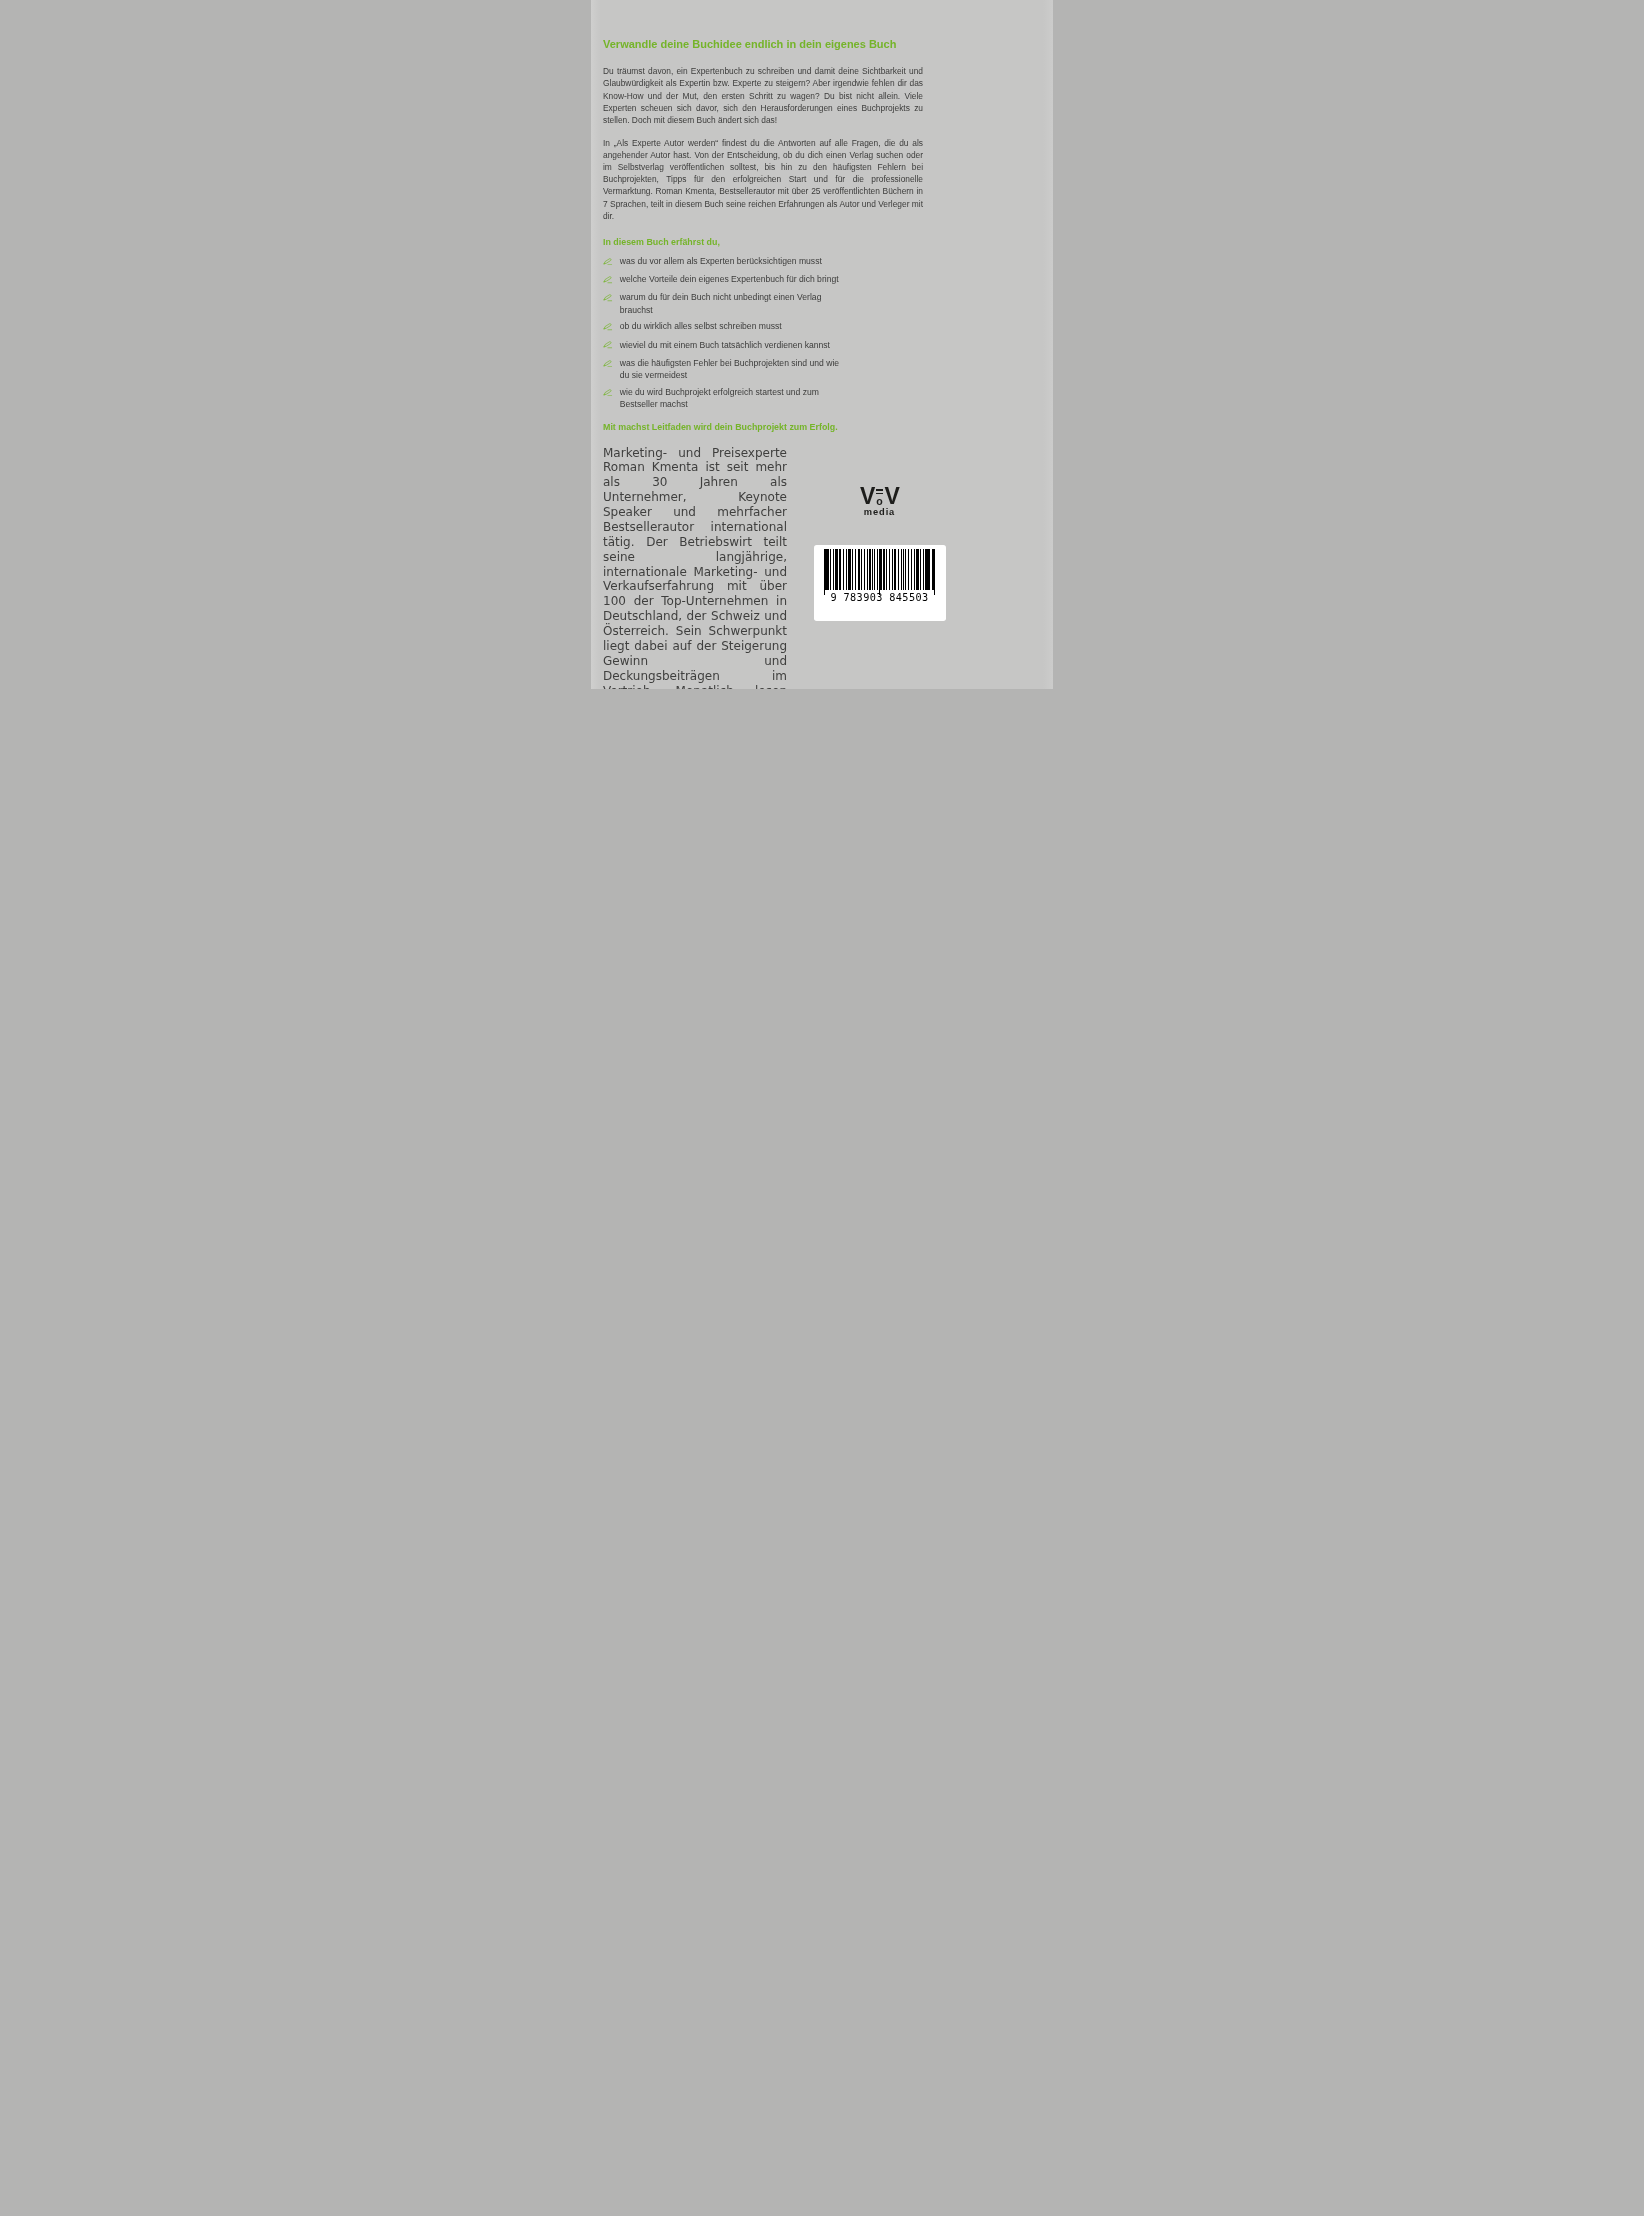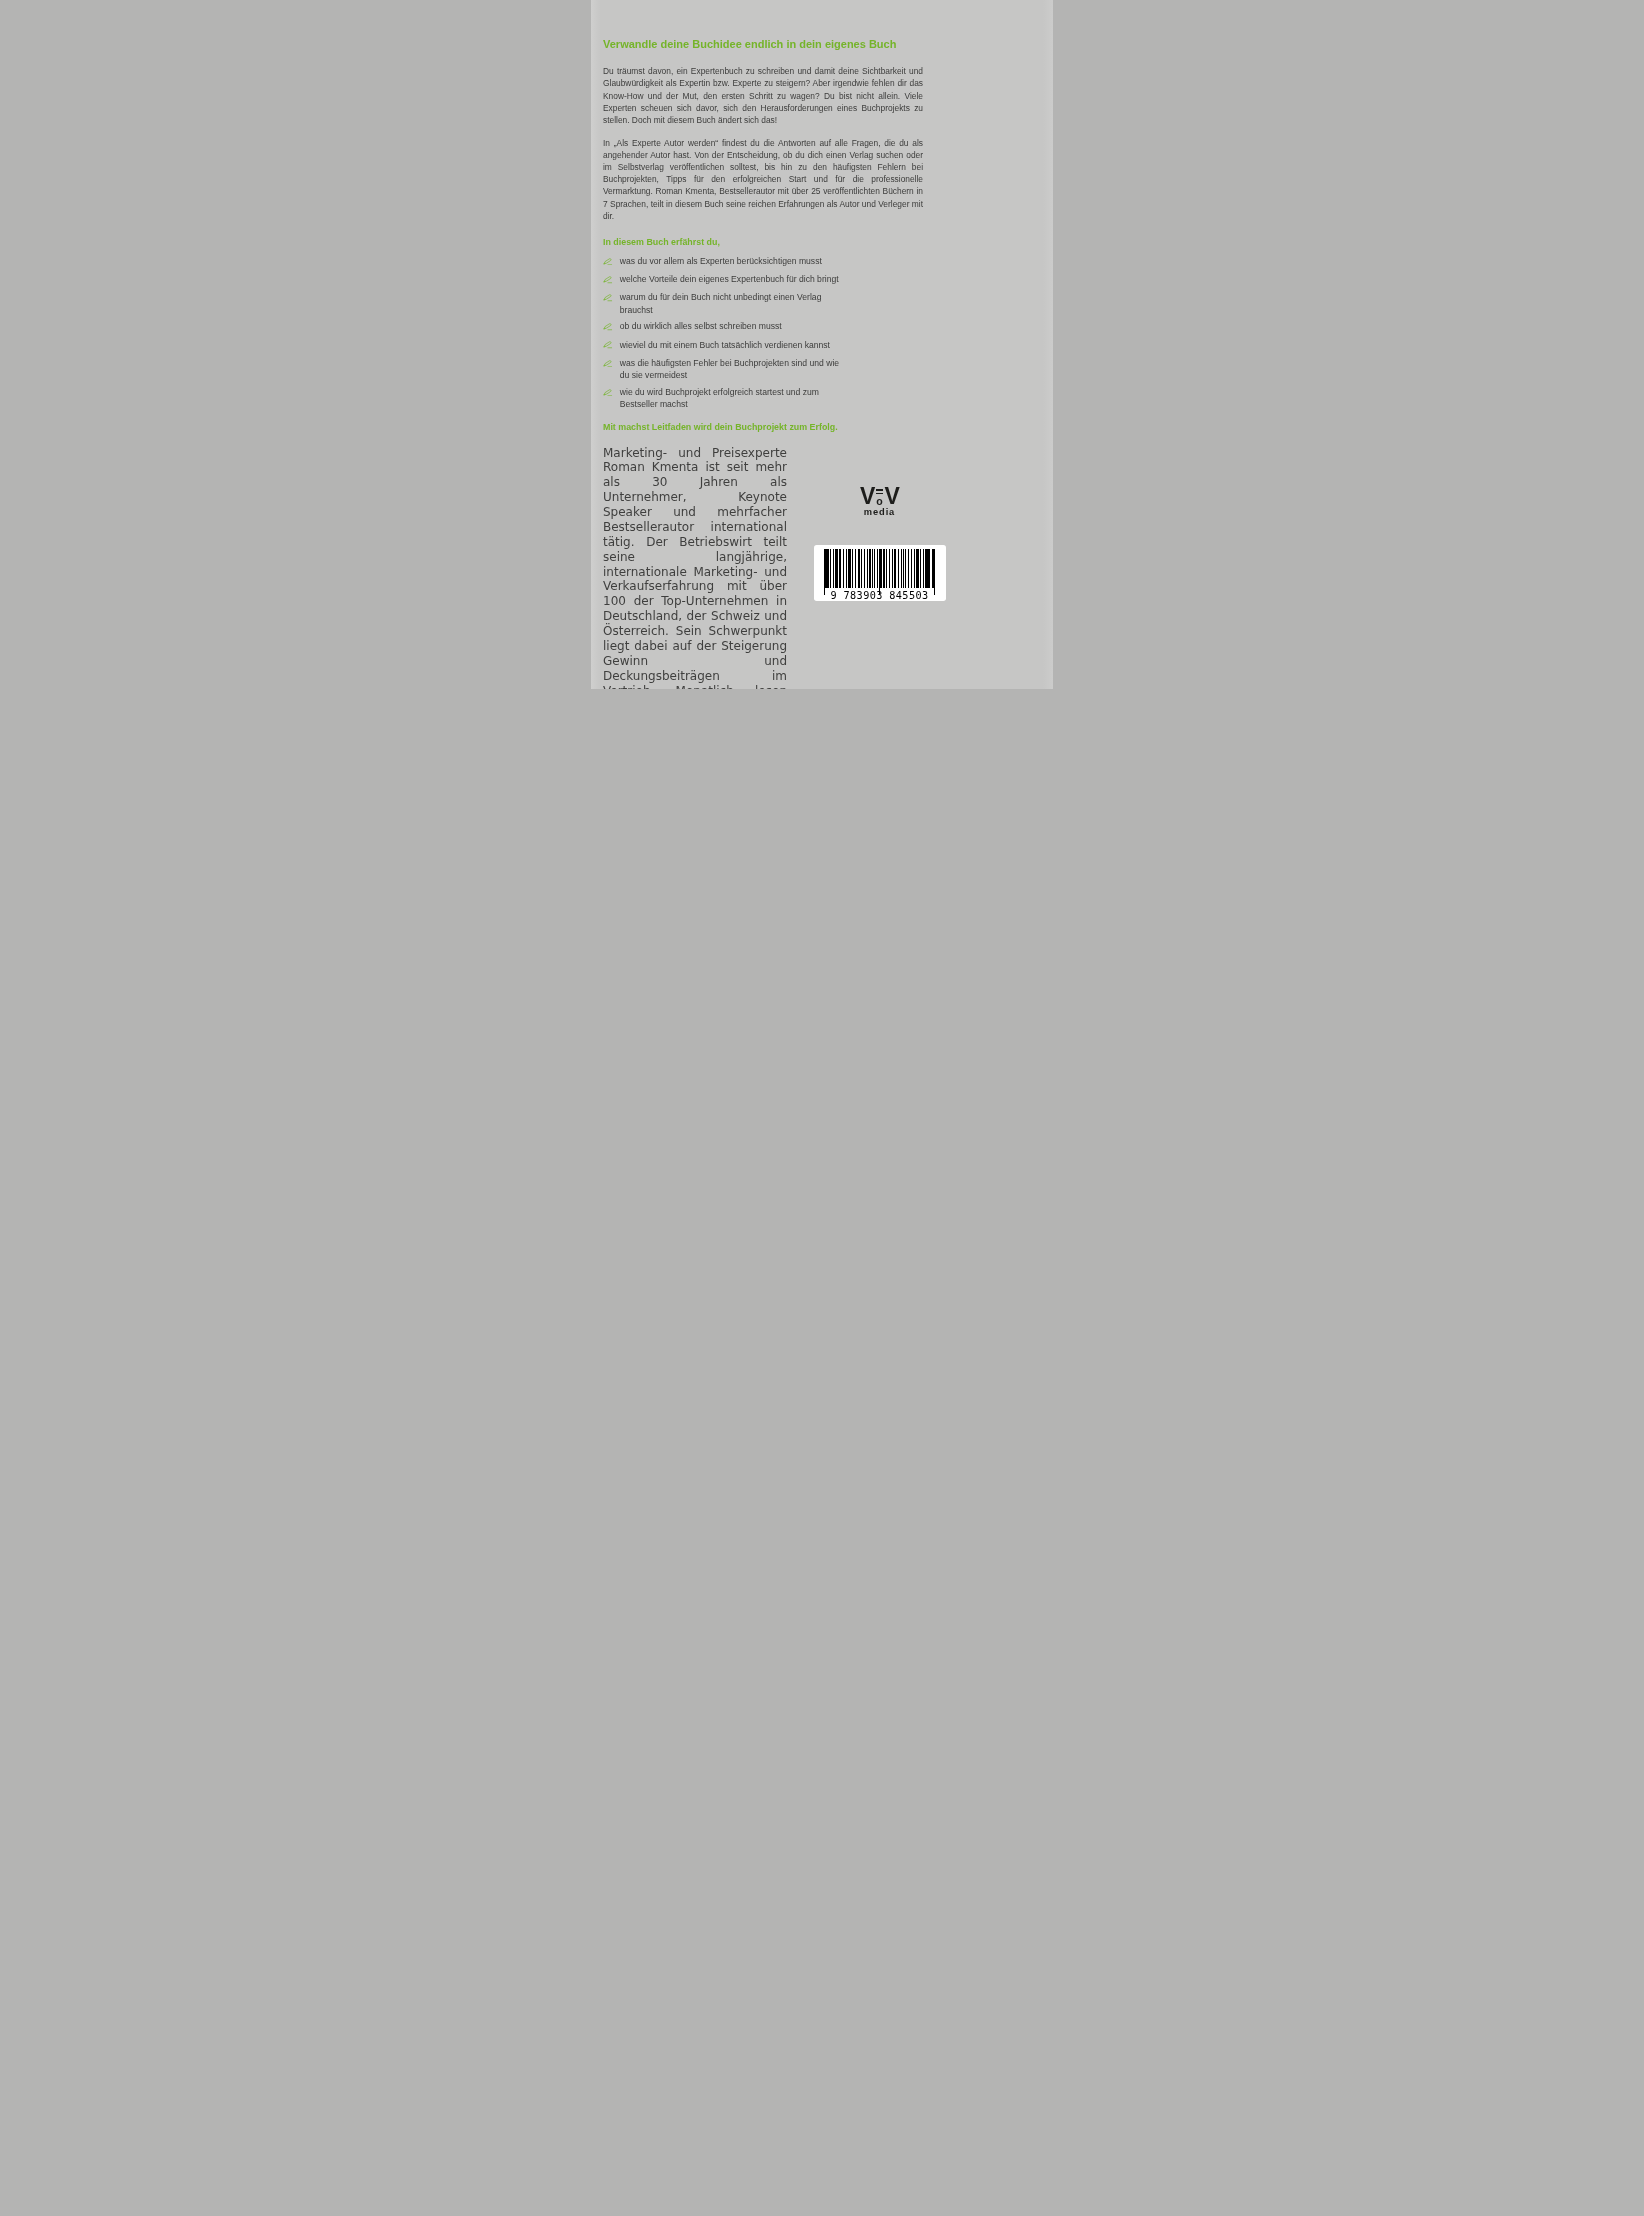--- a/index.html
+++ b/index.html
@@ -114,21 +114,21 @@
     margin: 0 1.8px 0.4px 1.8px;
     letter-spacing: 0;
   }
   .vov-o .bar { width: 6.6px; height: 1.8px; background: #1d1d1b; margin-bottom: 1.3px; }
   .vov-o .o { font-size: 10.6px; font-weight: bold; line-height: 0.95; }
   .vov-media { font-size: 9.3px; font-weight: bold; letter-spacing: 0.9px; margin-top: 0.9px; }
 
   .barcode-box {
     margin-top: 28px;
     width: 132px;
-    height: 56px;
+    height: 76px;
     background: #ffffff;
     border-radius: 2.7px;
     box-sizing: border-box;
     padding-top: 4.4px;
     display: flex;
     flex-direction: column;
     align-items: center;
   }
   .bars {
     position: relative;

